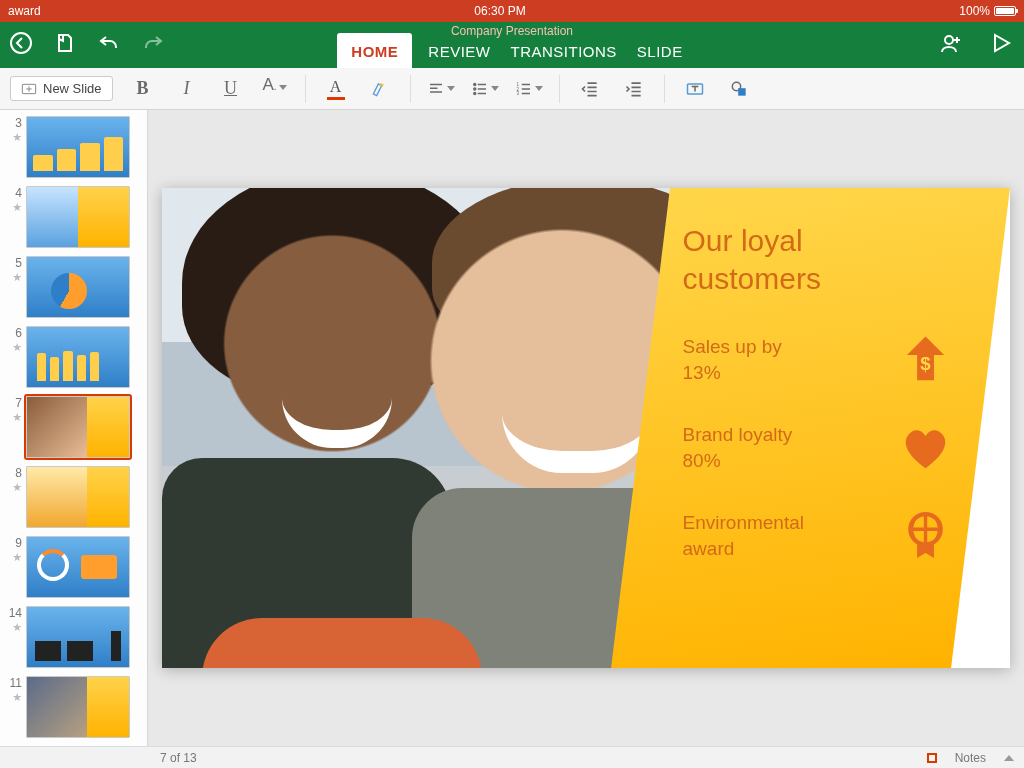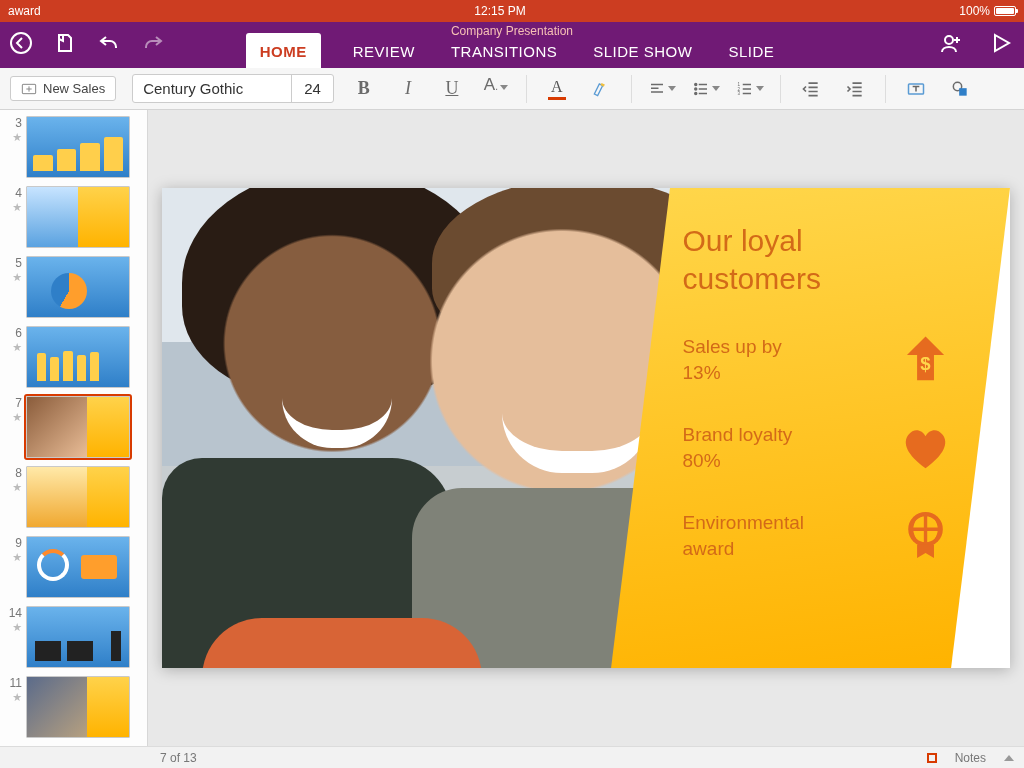--- a/index.html
+++ b/index.html
@@ -6,28 +6,28 @@
   html, body { width: 1024px; height: 768px; overflow: hidden; background:#e8e8e8; }
 
   
   .statusbar { height: 22px; background:#cc3d21; color:#fff; display:flex; align-items:center; justify-content:space-between; padding:0 8px; font-size:12px; font-weight:500; }
   .statusbar .right { display:flex; align-items:center; gap:4px; }
   .battery { width:22px; height:10px; border:1px solid #fff; border-radius:2px; position:relative; }
   .battery:after{ content:""; position:absolute; right:-3px; top:2px; width:2px; height:4px; background:#fff; border-radius:0 1px 1px 0;}
   .battery .fill{ position:absolute; inset:1px; background:#fff; border-radius:1px;}
 
   
-  .topbar { background:#701a75; color:#fff; height:46px; position:relative; display:flex; }
+  .topbar { background:#15803d; color:#fff; height:46px; position:relative; display:flex; }
   .topbar .doc-title { position:absolute; left:0; right:0; top:2px; text-align:center; font-size:12px; color:#f6c1b5; }
   .topbar .left-icons { position:absolute; left:8px; top:8px; display:flex; gap:18px; align-items:center; }
   .topbar .right-icons { position:absolute; right:10px; top:8px; display:flex; gap:24px; align-items:center; }
   .icn { width:26px; height:26px; display:flex; align-items:center; justify-content:center; color:#fff; }
   .icn svg { width:24px; height:24px; stroke:#fff; fill:none; stroke-width:2; }
 
-  .tabs { margin:0 auto; display:flex; align-items:flex-end; padding-bottom:0; gap:28px; font-size:15px; letter-spacing:0.5px; }
+  .tabs { margin:0 auto; display:flex; align-items:flex-end; padding-bottom:0; gap:12px; font-size:15px; letter-spacing:0.5px; }
   .tab { color:#fff; padding:10px 4px 8px; cursor:pointer; }
   .tab.active { background:#fff; color:#cc3d21; padding:10px 14px 8px; border-radius:3px 3px 0 0; font-weight:600;}
 
   
   .ribbon { height:42px; background:#f6f6f6; border-bottom:1px solid #d4d4d4; display:flex; align-items:center; padding:0 10px; gap:16px; }
   .btn-newslide { display:flex; align-items:center; gap:6px; padding:4px 10px; border:1px solid #ccc; background:#fff; font-size:13px; color:#444; border-radius:3px;}
   .btn-newslide svg{width:16px;height:14px;}
   .font-select { display:flex; align-items:center; border:1px solid #ccc; background:#fff; border-radius:3px; }
   .font-select .name { padding:5px 48px 5px 10px; font-size:15px; color:#333; border-right:1px solid #ccc;}
   .font-select .size { padding:5px 12px; font-size:15px; color:#333;}
@@ -95,21 +95,21 @@
   
   .mini-bars{position:absolute;left:6px;right:6px;bottom:6px;top:14px;display:flex;align-items:flex-end;gap:4px;}
   .mini-bars span{flex:1;background:#ffcf4b;border-radius:2px 2px 0 0;}
   .mini-pie{position:absolute;left:24px;top:16px;width:36px;height:36px;border-radius:50%;background:conic-gradient(#ff9e2c 0 210deg,#2f7fc8 210deg 360deg);}
 </style>
 </head>
 <body>
 
 <div class="statusbar">
   <span>award</span>
-  <span>12:15 PM</span>
+  <span>06:30 PM</span>
   <span class="right">
     <span>100%</span>
     <span class="battery">
         <span class="fill"></span>
       </span>
   </span>
 </div>
 
 <div class="topbar">
   <div class="doc-title">Company Presentation</div>
@@ -138,21 +138,20 @@
           <path d="M15 14l5-4-5-4"></path>
           <path d="M20 10h-9a6 6 0 0 0-6 6v1"></path>
         </svg>
     </span>
   </div>
 
   <div class="tabs">
     <div class="tab active">HOME</div>
     <div class="tab">REVIEW</div>
     <div class="tab">TRANSITIONS</div>
-    <div class="tab">SLIDE SHOW</div>
     <div class="tab">SLIDE</div>
   </div>
 
   <div class="right-icons">
     <span class="icn">
       <svg viewBox="0 0 24 24">
           <circle cx="10" cy="9" r="4"></circle>
           <path d="M3 21c0-3 3-5 7-5s7 2 7 5"></path>
           <path d="M18 6v6M15 9h6"></path>
         </svg>
@@ -164,27 +163,23 @@
     </span>
   </div>
 </div>
 
 <div class="ribbon">
   <div class="btn-newslide">
     <svg viewBox="0 0 24 20">
         <rect x="2" y="3" width="20" height="14" rx="1" fill="none" stroke="#888" stroke-width="1.5"></rect>
         <path d="M12 6v8M8 10h8" stroke="#888" stroke-width="1.5"></path>
       </svg>
-    <span>New Sales</span>
-  </div>
-
-  <div class="font-select">
-    <div class="name">Century Gothic</div>
-    <div class="size">24</div>
-  </div>
+    <span>New Slide</span>
+  </div>
+
 
   <div class="rbtn bold">B</div>
   <div class="rbtn italic">I</div>
   <div class="rbtn under">U</div>
   <div class="rbtn" style="font-family:Georgia,serif;font-size:17px;display:flex;align-items:baseline;">
     <span>A</span>
       <span style="font-size:10px">.</span>
       <span class="small-tri"></span>
   </div>
   <div class="sep"></div>

